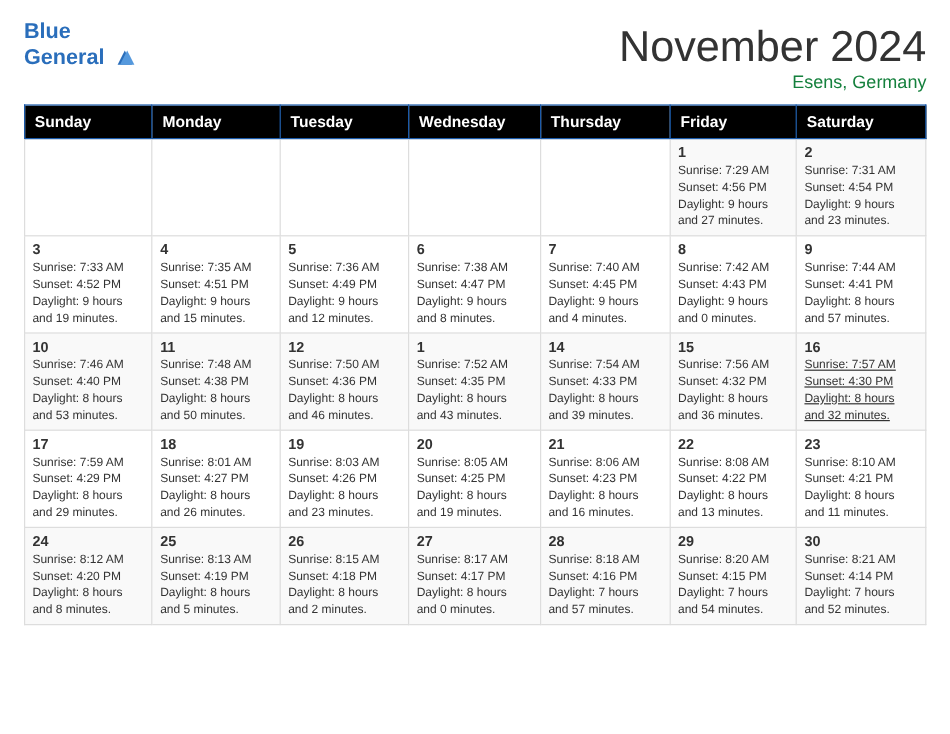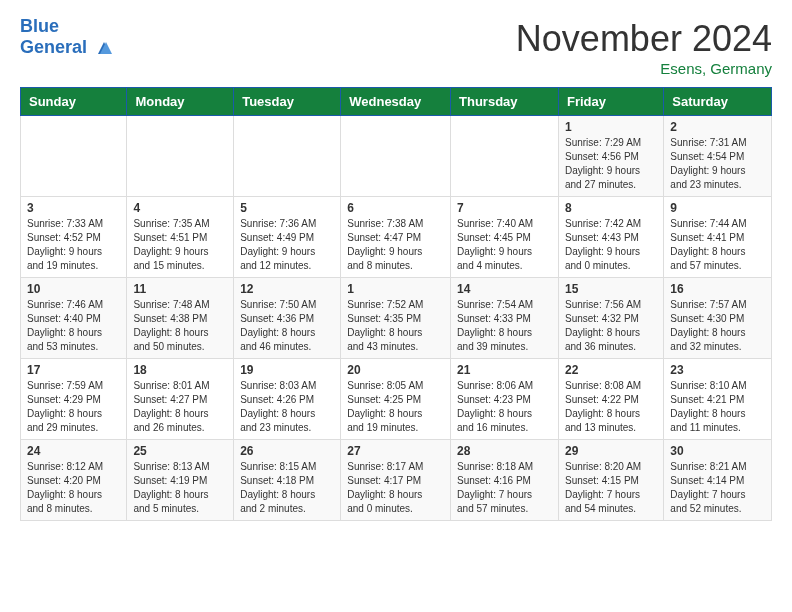--- a/index.html
+++ b/index.html
@@ -9,21 +9,21 @@
     
     .logo { display: flex; align-items: center; }
     
     .title-block { text-align: right; }
     .month-title { font-size: 36px; color: #333; font-weight: normal; }
     .location { font-size: 15px; color: #15803d; }
     
     .calendar { width: 100%; border-collapse: collapse; margin: 0 10px; width: calc(100% - 20px); margin: 0 10px; }
     
     .cal-header th {
-      background-color: #15803d;
+      background-color: #000000;
       color: white;
       padding: 6px 8px;
       text-align: left;
       font-size: 13px;
       font-weight: bold;
       border: 1px solid #1a5aaa;
     }
     
     .cal-body td {
       vertical-align: top;
@@ -196,21 +196,21 @@
           </td>
           <td>
             <span class="day-num">15</span>
             <div class="day-info" style="white-space: pre-line;">Sunrise: 7:56 AM
 Sunset: 4:32 PM
 Daylight: 8 hours
 and 36 minutes.</div>
           </td>
           <td>
             <span class="day-num">16</span>
-            <div class="day-info" style="white-space: pre-line;">Sunrise: 7:57 AM
+            <div class="day-info" style="white-space: pre-line; text-decoration: underline;">Sunrise: 7:57 AM
 Sunset: 4:30 PM
 Daylight: 8 hours
 and 32 minutes.</div>
           </td>
         </tr>
         <tr>
           <td>
             <span class="day-num">17</span>
             <div class="day-info" style="white-space: pre-line;">Sunrise: 7:59 AM
 Sunset: 4:29 PM

